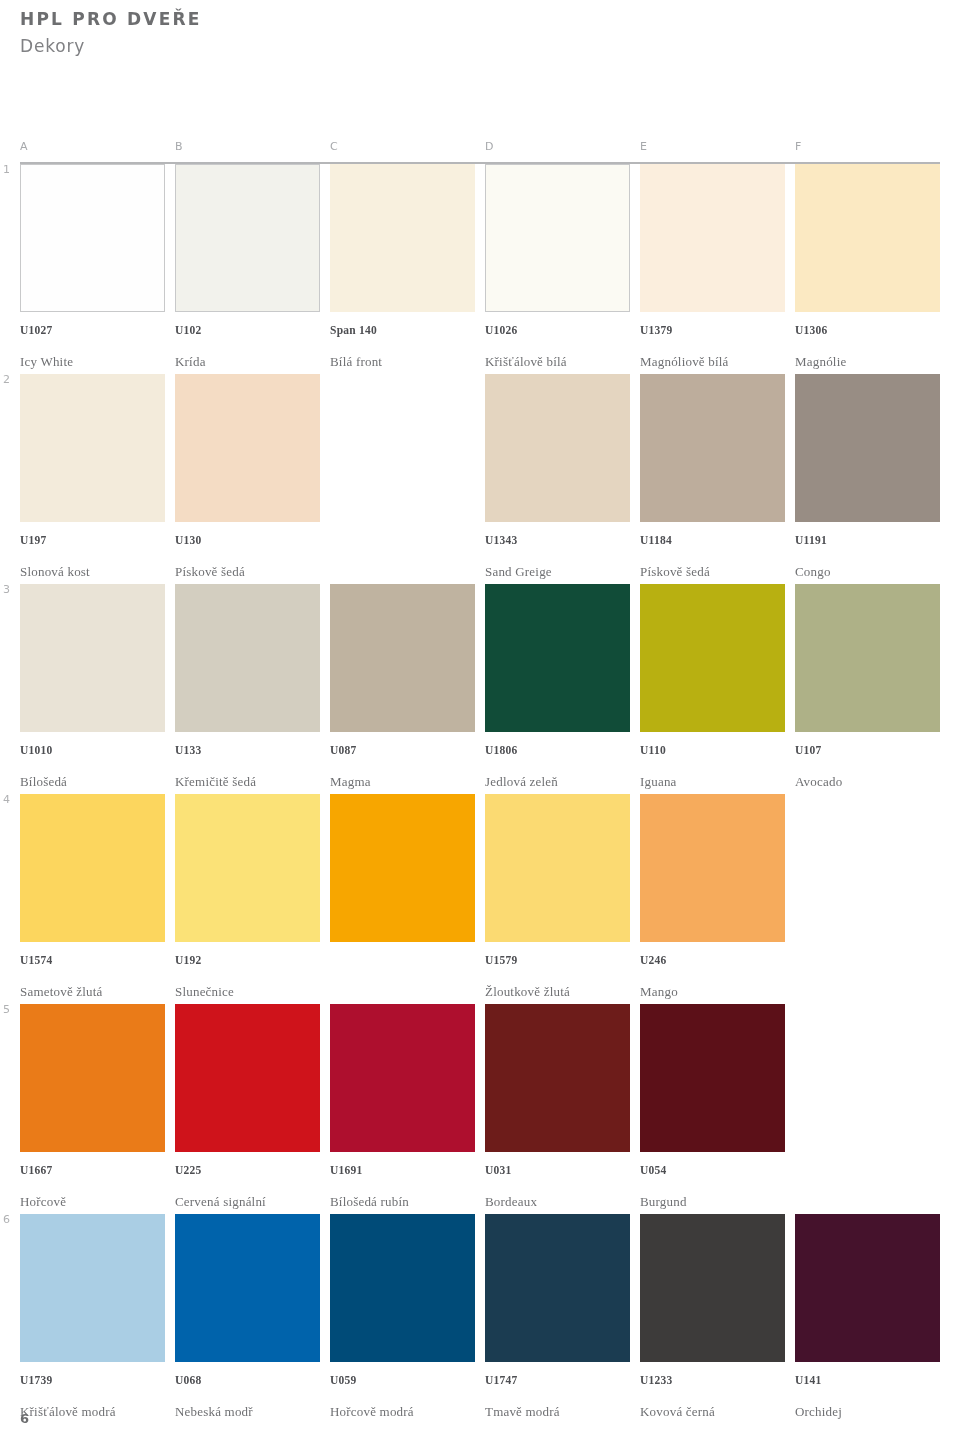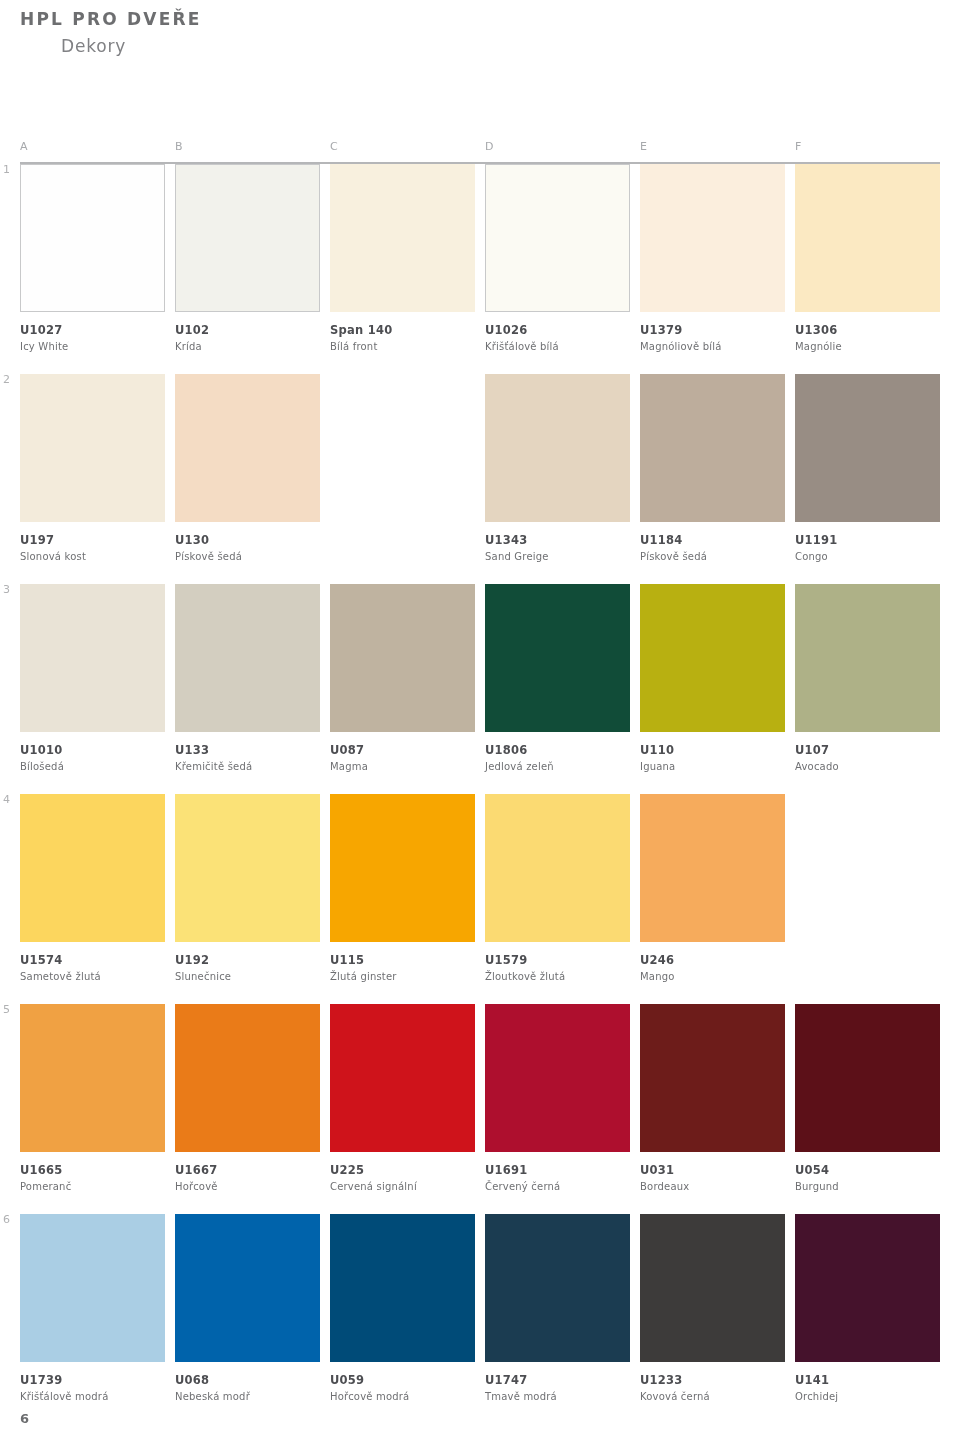--- a/index.html
+++ b/index.html
@@ -38,21 +38,20 @@
     white-space: nowrap;
   }
   .header-subtitle {
     font-size: 17px;
     font-weight: normal;
     letter-spacing: 0.8px;
     color: #808184;
     line-height: 1.5;
     margin-top: 2px;
     white-space: nowrap;
-    margin-left: 41px;
   }
 
   
   .grid-area {
     position: absolute;
     left: 0;
     top: 140px;
     width: 960px;
   }
 
@@ -91,20 +90,21 @@
     top: 0px;
     font-size: 11px;
     color: #b0b1b3;
     line-height: 1;
   }
 
   .cells {
     position: relative;
     display: flex;
     width: 742px;
+    font-family: Liberation Serif, serif;
   }
 
   .cell {
     width: 145px;
     margin-right: 10px;
     box-sizing: border-box;
   }
   .cell:last-child { margin-right: 0; }
 
   .swatch {
@@ -124,26 +124,26 @@
     line-height: 1.35;
   }
   .code {
     font-size: 11.5px;
     font-weight: bold;
     color: #4d4e52;
     letter-spacing: 0.25px;
     white-space: nowrap;
   }
   .name {
-    font-size: 10px;
+    font-size: 13px;
     font-weight: normal;
     color: #6f7073;
     letter-spacing: 0.2px;
     white-space: nowrap;
-    margin-top: 1px;
+    margin-top: 14px;
   }
 
   
   .footer {
     position: absolute;
     left: 20px;
     bottom: 10px;
     font-size: 13px;
     font-weight: bold;
     color: #6d6e70;
@@ -323,24 +323,20 @@
             </div>
             <div class="cell">
               <div class="swatch" style="background: rgb(251, 226, 119);"></div>
               <div class="labels">
                 <div class="code">U192</div>
                 <div class="name">Slunečnice</div>
               </div>
             </div>
             <div class="cell">
               <div class="swatch" style="background: rgb(247, 166, 0);"></div>
-              <div class="labels">
-                <div class="code">U115</div>
-                <div class="name">Žlutá ginster</div>
-              </div>
             </div>
             <div class="cell">
               <div class="swatch" style="background: rgb(251, 218, 114);"></div>
               <div class="labels">
                 <div class="code">U1579</div>
                 <div class="name">Žloutkově žlutá</div>
               </div>
             </div>
             <div class="cell">
               <div class="swatch" style="background: rgb(246, 171, 92);"></div>
@@ -348,45 +344,38 @@
                 <div class="code">U246</div>
                 <div class="name">Mango</div>
               </div>
             </div>
           </div>
         </div>
         <div class="row">
           <div class="row-number">5</div>
           <div class="cells">
             <div class="cell">
-              <div class="swatch" style="background: rgb(240, 161, 67);"></div>
-              <div class="labels">
-                <div class="code">U1665</div>
-                <div class="name">Pomeranč</div>
-              </div>
-            </div>
-            <div class="cell">
               <div class="swatch" style="background: rgb(234, 123, 24);"></div>
               <div class="labels">
                 <div class="code">U1667</div>
                 <div class="name">Hořcově</div>
               </div>
             </div>
             <div class="cell">
               <div class="swatch" style="background: rgb(207, 19, 27);"></div>
               <div class="labels">
                 <div class="code">U225</div>
                 <div class="name">Cervená signální</div>
               </div>
             </div>
             <div class="cell">
               <div class="swatch" style="background: rgb(174, 15, 46);"></div>
               <div class="labels">
                 <div class="code">U1691</div>
-                <div class="name">Červený černá</div>
+                <div class="name">Bílošedá rubín</div>
               </div>
             </div>
             <div class="cell">
               <div class="swatch" style="background: rgb(109, 28, 26);"></div>
               <div class="labels">
                 <div class="code">U031</div>
                 <div class="name">Bordeaux</div>
               </div>
             </div>
             <div class="cell">

